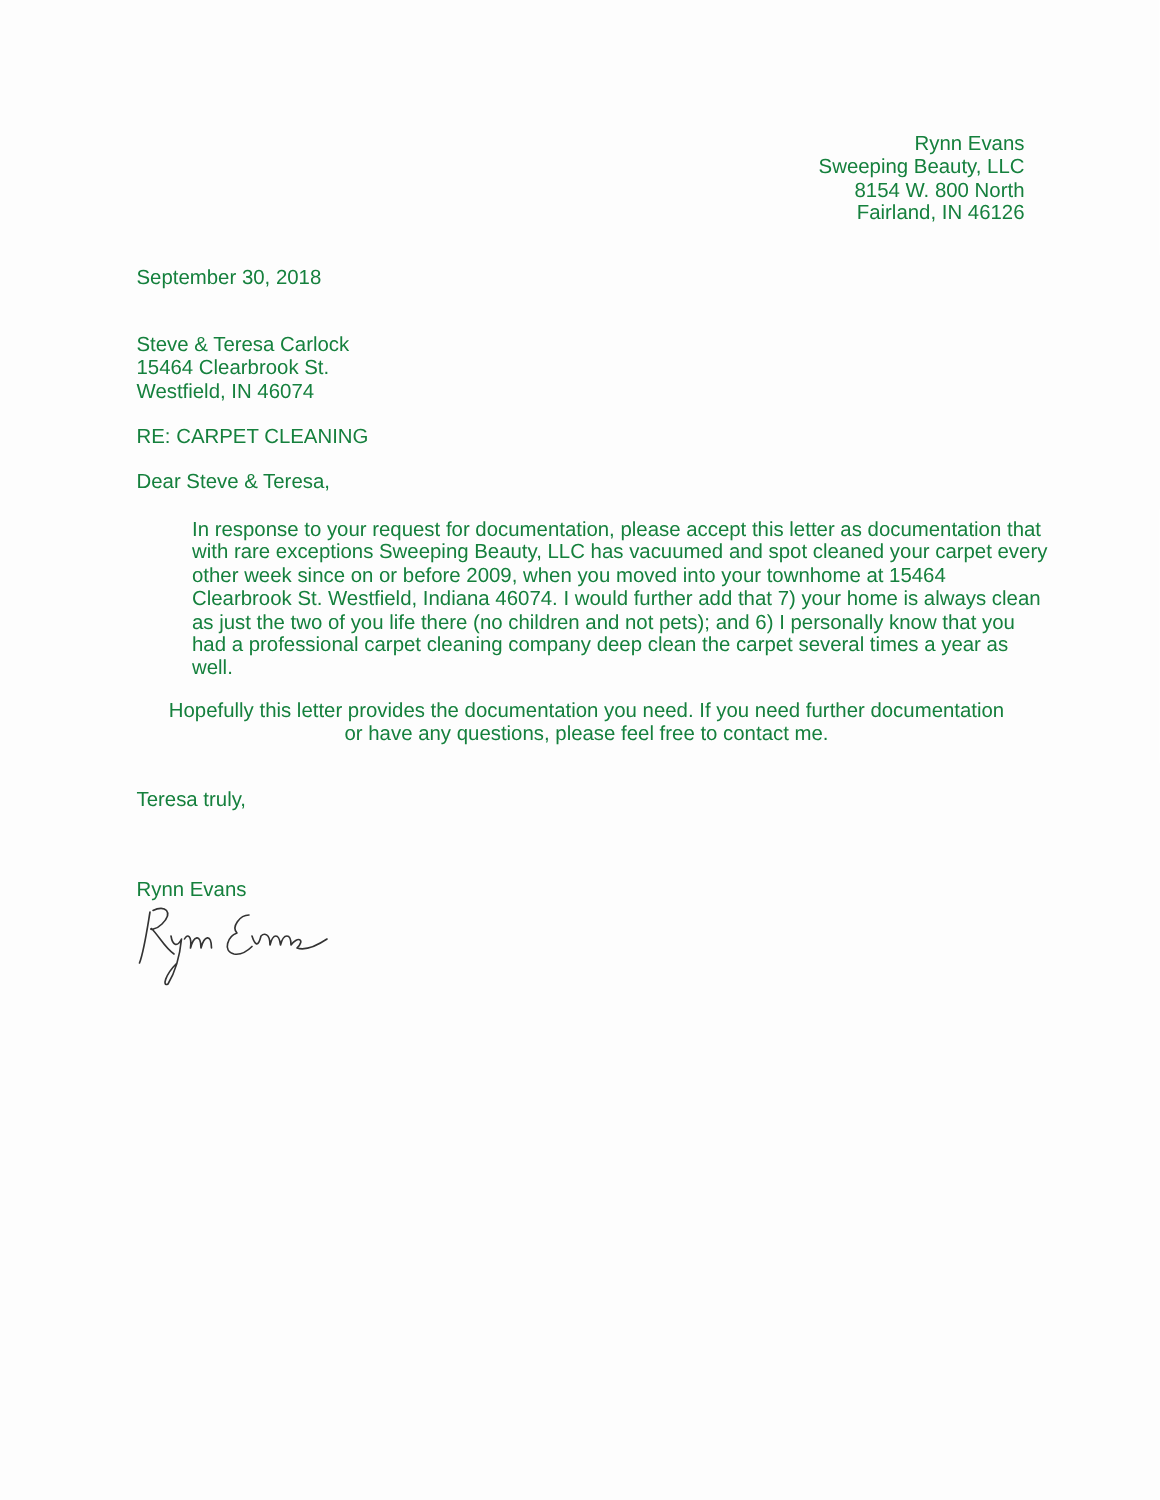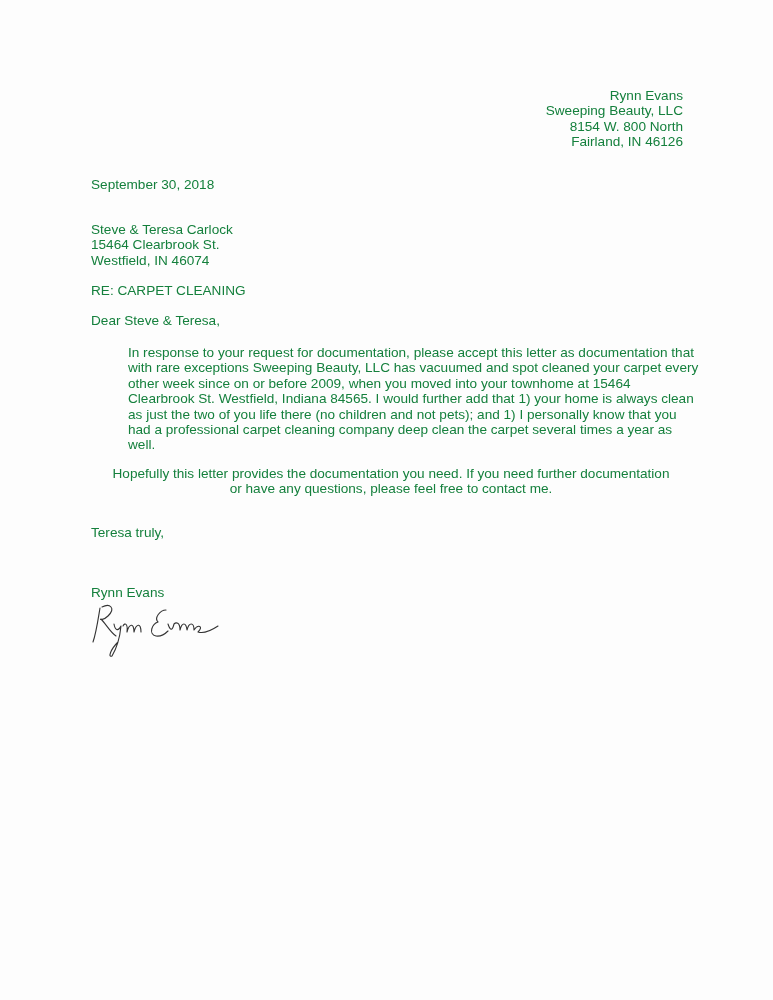--- a/index.html
+++ b/index.html
@@ -41,22 +41,22 @@
   </div>
 
   <div class="re txt">RE: CARPET CLEANING</div>
 
   <div class="salutation txt">Dear Steve &amp; Teresa,</div>
 
   <div class="para1 txt">
     <p>In response to your request for documentation, please accept this letter as documentation that</p>
     <p>with rare exceptions Sweeping Beauty, LLC has vacuumed and spot cleaned your carpet every</p>
     <p>other week since on or before 2009, when you moved into your townhome at 15464</p>
-    <p>Clearbrook St. Westfield, Indiana 84565. I would further add that 1) your home is always clean</p>
-    <p>as just the two of you life there (no children and not pets); and 1) I personally know that you</p>
+    <p>Clearbrook St. Westfield, Indiana 46074. I would further add that 7) your home is always clean</p>
+    <p>as just the two of you life there (no children and not pets); and 6) I personally know that you</p>
     <p>had a professional carpet cleaning company deep clean the carpet several times a year as</p>
     <p>well.</p>
   </div>
 
   <div class="para2 txt">
     <p>Hopefully this letter provides the documentation you need. If you need further documentation</p>
     <p>or have any questions, please feel free to contact me.</p>
   </div>
 
   <div class="closing txt">Teresa truly,</div>

